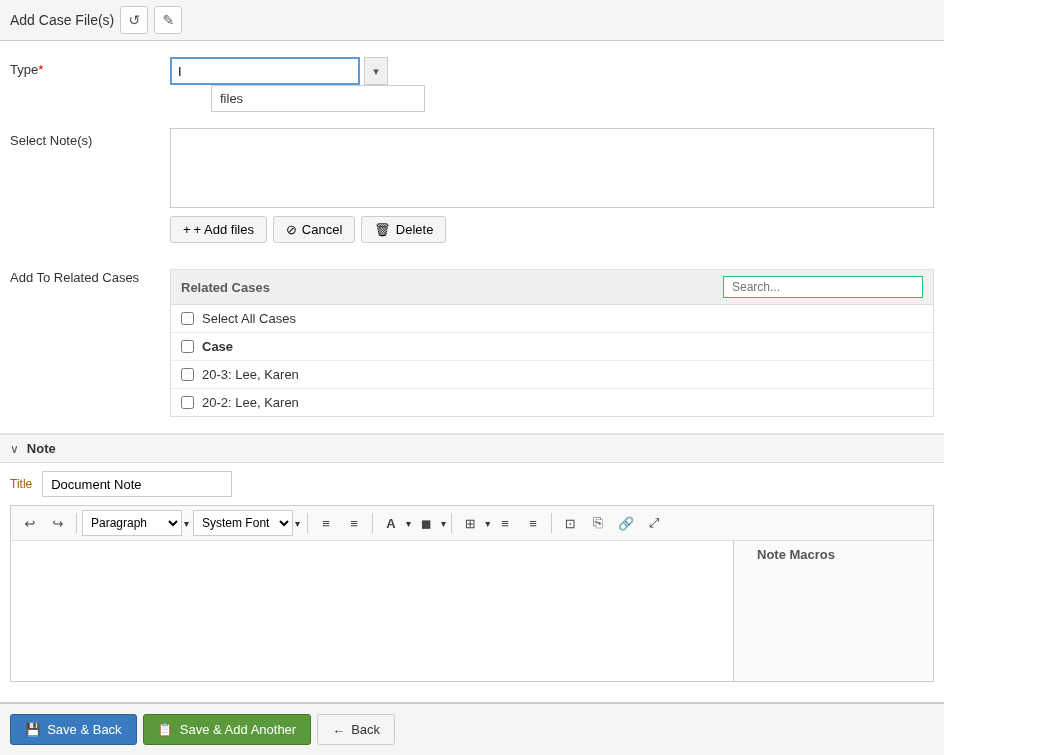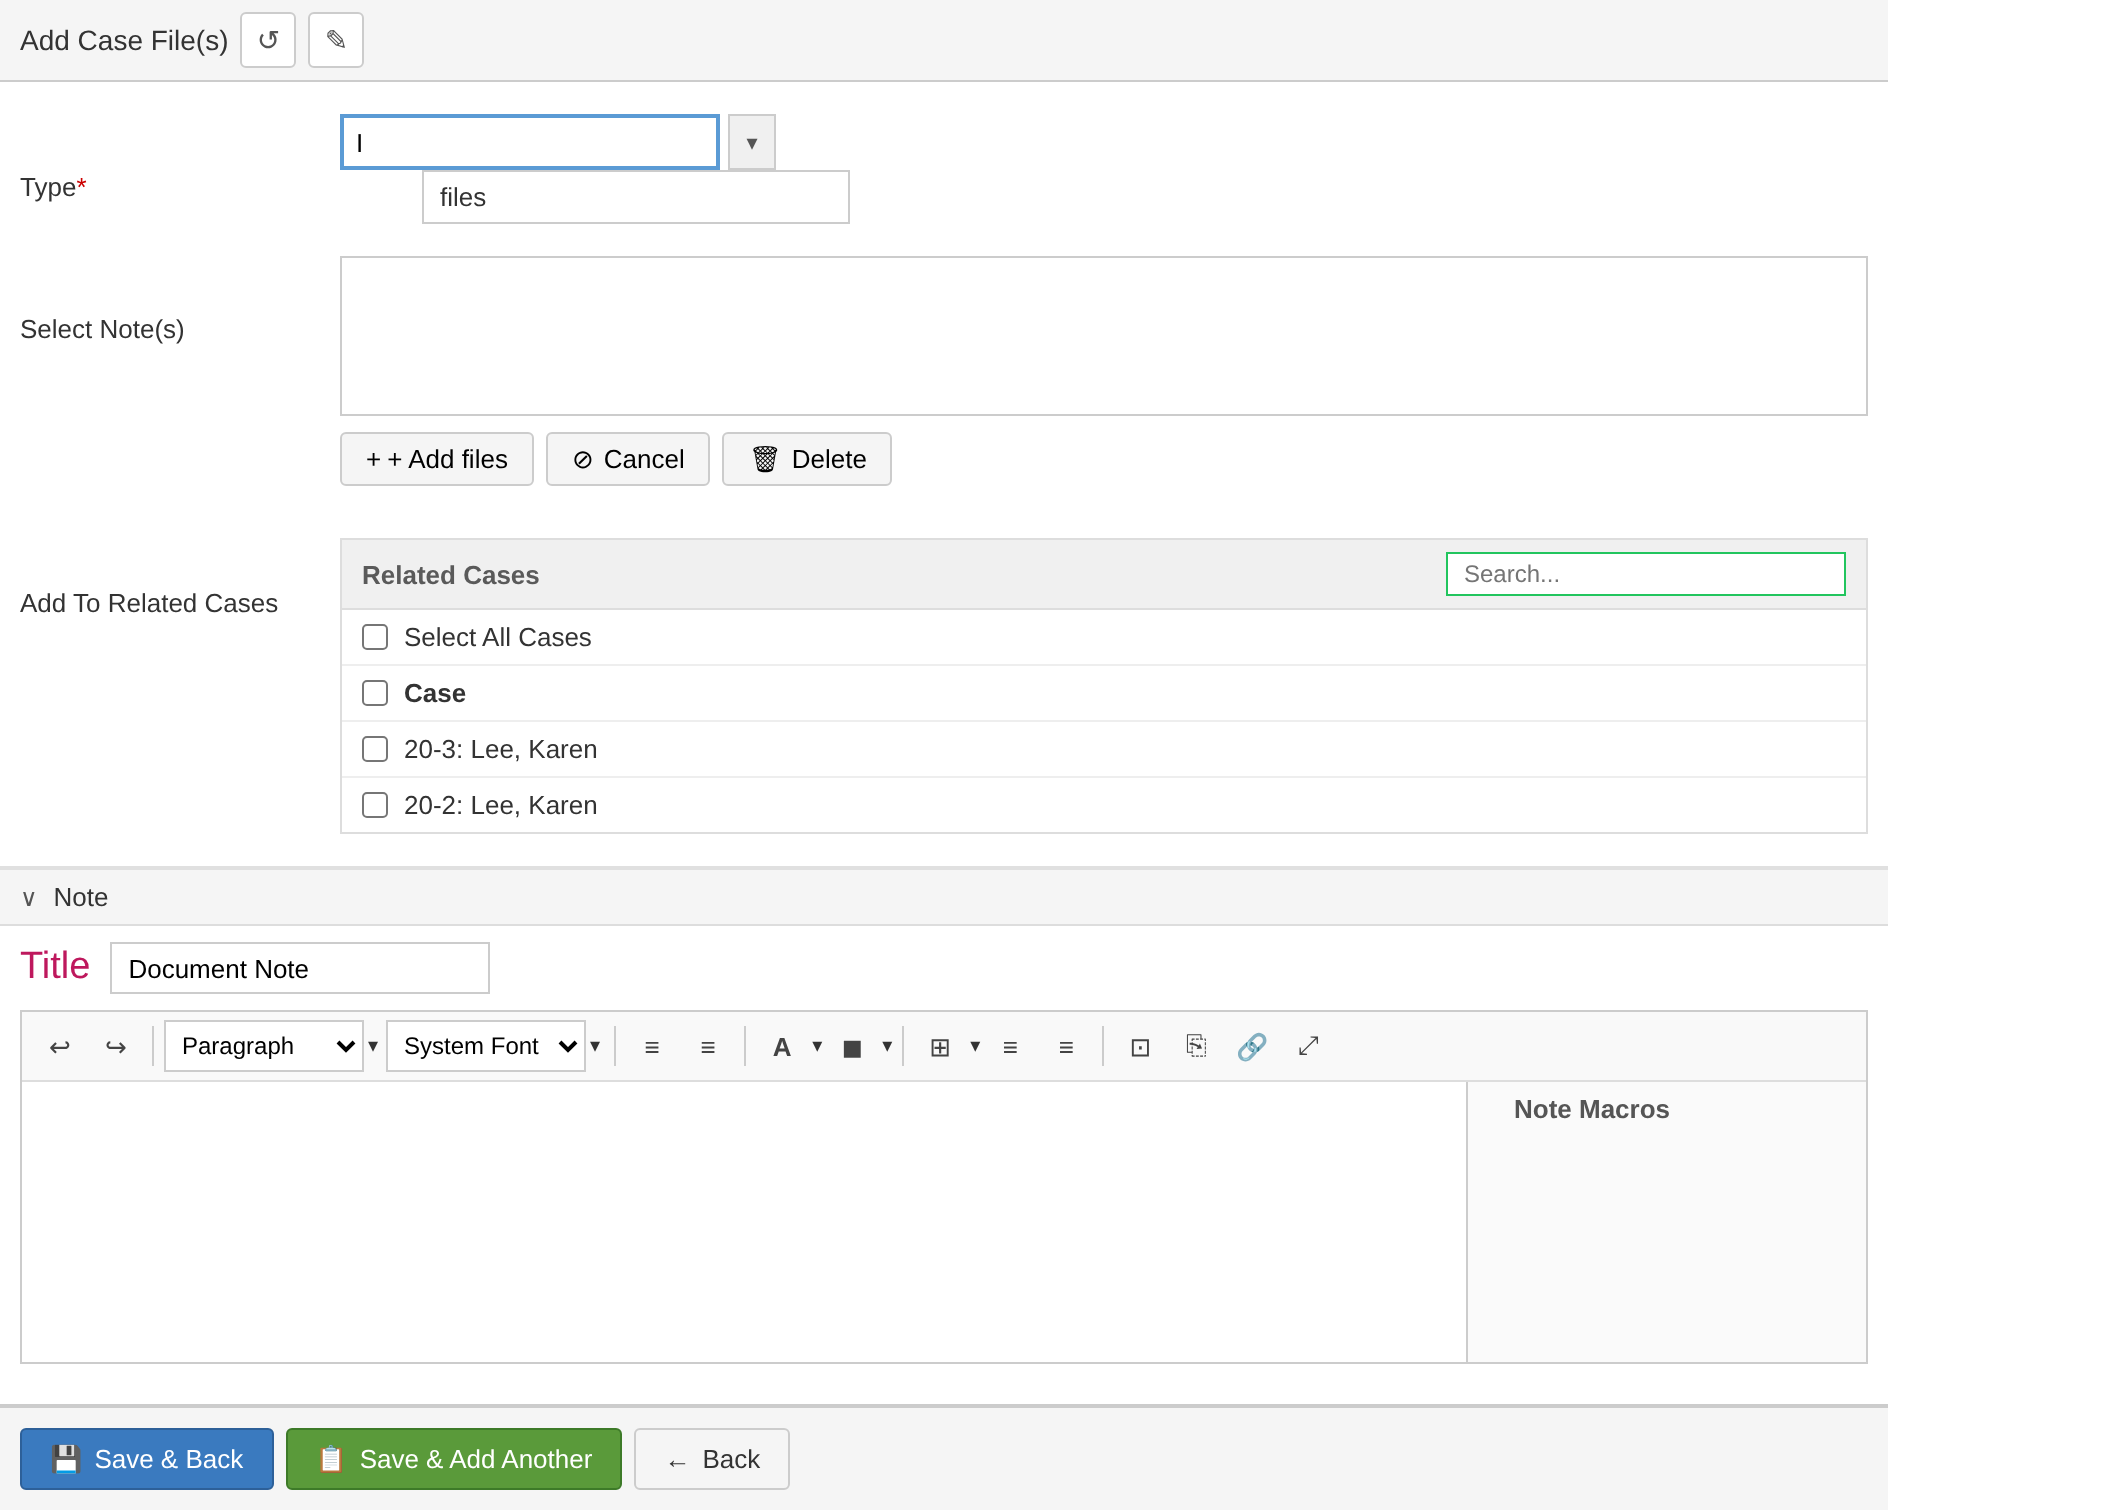--- a/index.html
+++ b/index.html
@@ -23,21 +23,21 @@
     
     .main-content { flex: 1; overflow-y: auto; padding: 10px 0; }
 
     
     .form-row {
       display: flex; align-items: flex-start;
       padding: 6px 10px; margin-bottom: 4px;
     }
     .form-label {
       width: 160px; min-width: 160px; padding-top: 5px;
-      font-size: 13px; color: #333; margin-top: 24px;
+      font-size: 13px; color: #333;
     }
     .form-label .required { color: #c00; }
     .form-control-area { flex: 1; }
 
     
     .type-input-wrapper { display: flex; align-items: center; gap: 4px; }
     .type-input {
       width: 190px; height: 28px; border: 2px solid #5b9bd5;
       padding: 2px 6px; font-size: 13px; outline: none;
     }
@@ -96,25 +96,25 @@
     .case-row.header-row label { font-weight: bold; }
 
     
     .note-section { margin-top: 10px; border-top: 2px solid #e0e0e0; }
     .note-section-header {
       display: flex; align-items: center; gap: 8px;
       padding: 6px 10px; background: #f5f5f5; border-bottom: 1px solid #ddd;
       cursor: pointer;
     }
     .note-section-toggle { font-size: 12px; color: #555; }
-    .note-section-title { font-size: 13px; font-weight: normal; }
+    .note-section-title { font-size: 13px; font-weight: bold; }
 
     .note-body { padding: 8px 10px; }
     .note-title-row { display: flex; align-items: center; gap: 10px; margin-bottom: 8px; }
-    .note-title-label { font-size: 19px; color: #be185d; }
+    .note-title-label { font-size: 12px; color: #a16207; }
     .note-title-input {
       border: 1px solid #ccc; padding: 3px 8px; font-size: 13px;
       width: 190px; height: 26px;
     }
 
     
     .editor-wrapper { border: 1px solid #ccc; }
     .editor-toolbar {
       display: flex; align-items: center; gap: 2px;
       padding: 4px 6px; background: #f9f9f9; border-bottom: 1px solid #ddd;

